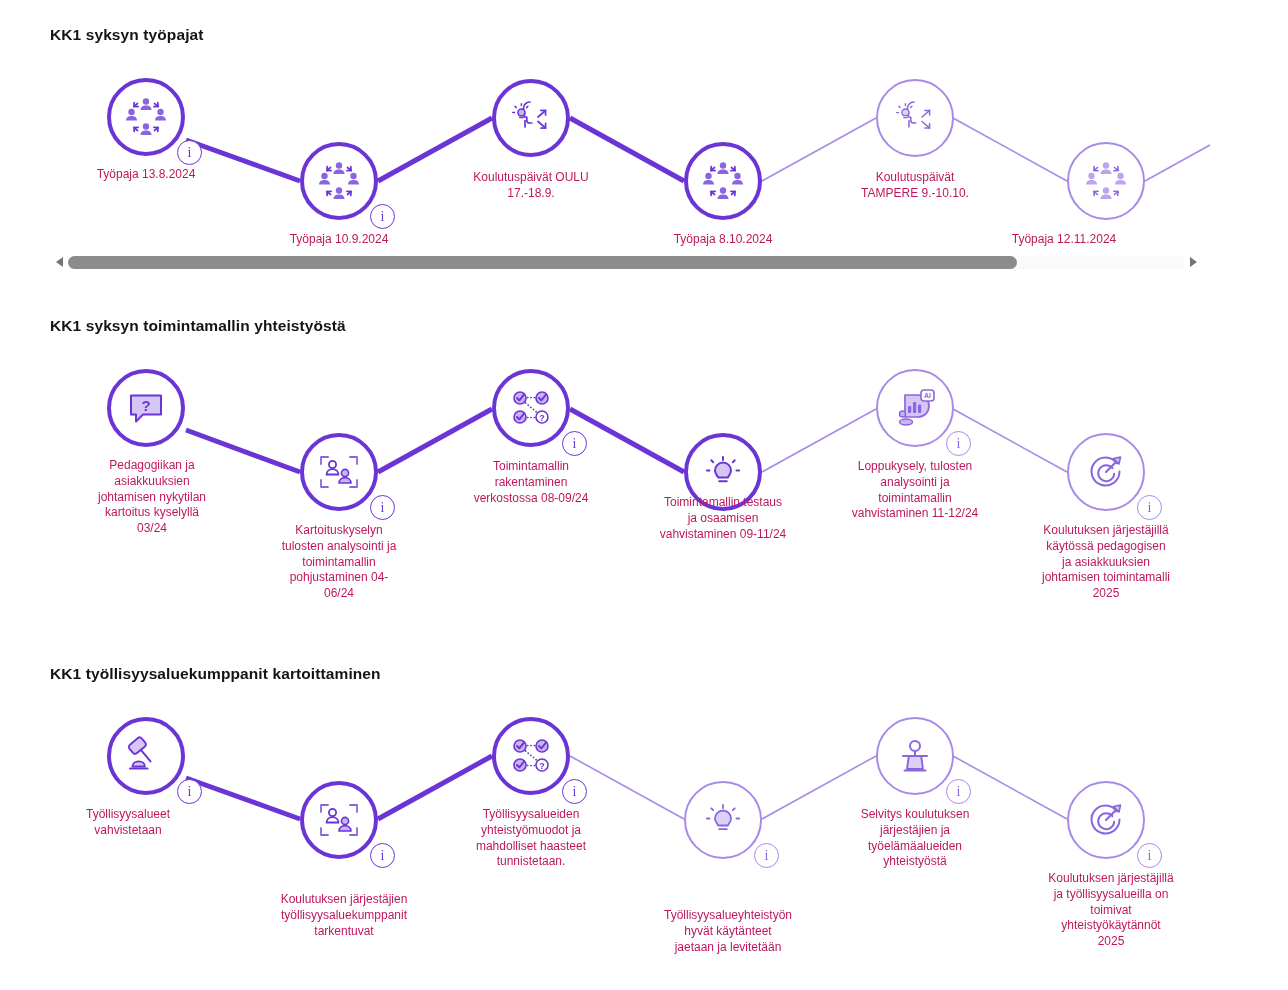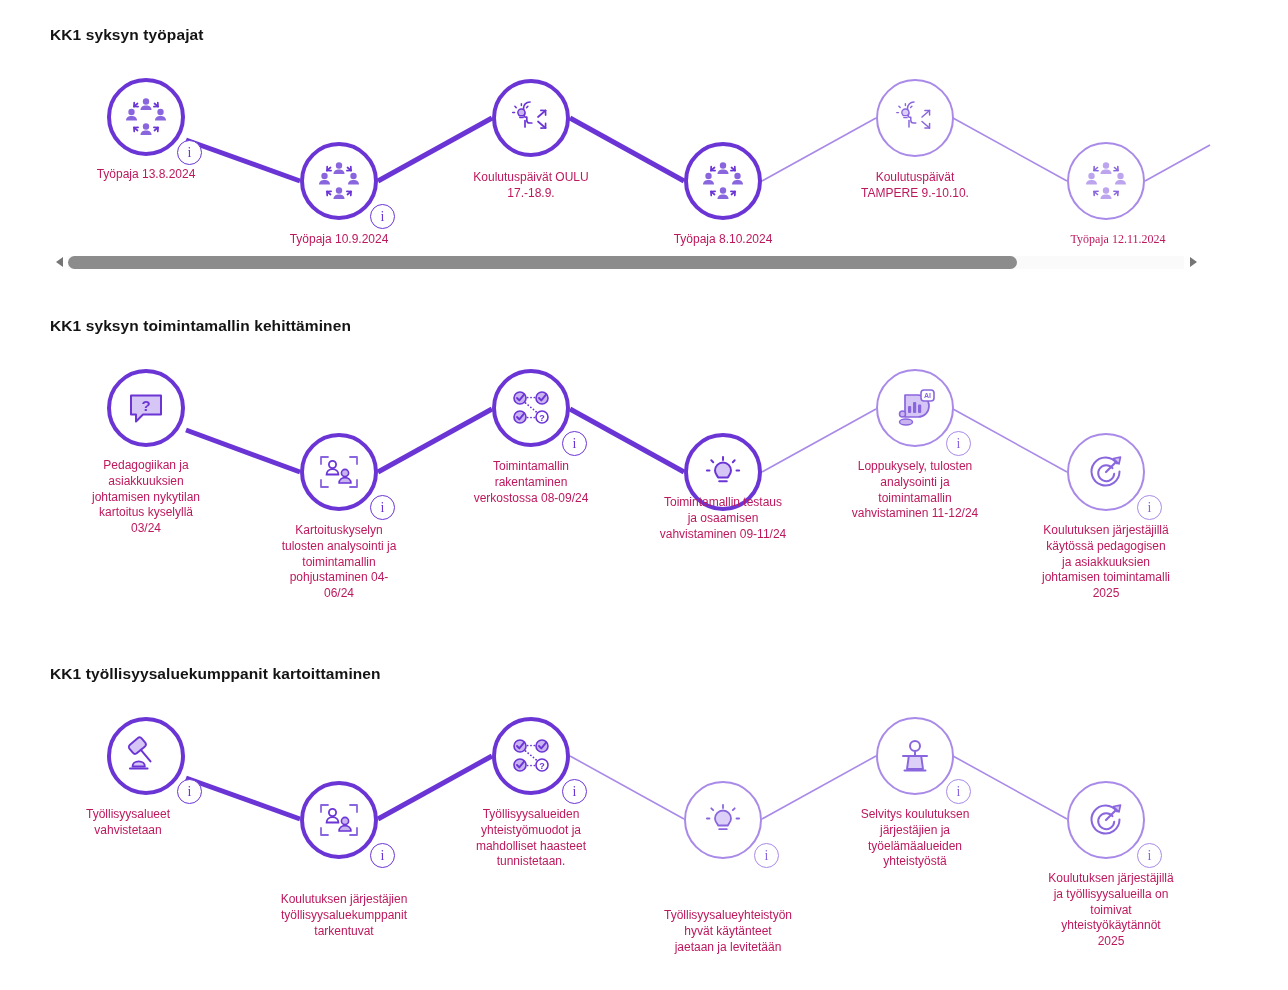--- a/index.html
+++ b/index.html
@@ -281,53 +281,53 @@
             <path d="M34 11.5 l-.2 -4"></path>
           <path d="M13.5 35.5 L10 32.5"></path>
             <path d="M10 32.5 l4.1 -.2"></path>
             <path d="M10 32.5 l.2 4"></path>
           <path d="M30.5 35.5 L34 32.5"></path>
             <path d="M34 32.5 l-4.1 -.2"></path>
             <path d="M34 32.5 l-.2 4"></path>
         </g>
       </svg>
     </div>
-    <div class="label" style="left:998px; top:232px; width:240px;font-family:Liberation Serif, serif;">Työpaja 12.11.2024</div>
+    <div class="label" style="left:944px; top:232px; width:240px;">Työpaja 12.11.2024</div>
 
     <div class="scrollbar" style="left:52px; top:254px; width:1148px;">
       <div class="sb-arrow left">
           <i></i>
         </div>
       <div class="sb-trough">
         <div class="sb-thumb" style="width:85%;"></div>
       </div>
       <div class="sb-arrow right">
           <i></i>
         </div>
     </div>
   </div>
 
   <div class="section">
-    <div class="section-title" style="left:50px; top:317px;">KK1 syksyn toimintamallin kehittäminen</div>
+    <div class="section-title" style="left:50px; top:317px;">KK1 syksyn toimintamallin yhteistyöstä</div>
 
     <svg class="lines" width="1288" height="990" style="top:0;">
       <line x1="186" y1="430" x2="300" y2="472" stroke="#6b35d6" stroke-width="5"></line>
       <line x1="378" y1="472" x2="492" y2="409" stroke="#6b35d6" stroke-width="5"></line>
       <line x1="570" y1="409" x2="684" y2="472" stroke="#6b35d6" stroke-width="5"></line>
       <line x1="762" y1="472" x2="876" y2="409" stroke="#a98ae8" stroke-width="1.6"></line>
       <line x1="953" y1="409" x2="1067" y2="472" stroke="#a98ae8" stroke-width="1.6"></line>
     </svg>
 
     <div class="node strong" style="left:107px; top:369px;">
       <svg width="40" height="40" viewBox="0 0 40 40">
         <path d="M5 7.5h30v19H17l-7 7v-7H5z" fill="#d6c6f5" stroke="#6b35d6" stroke-width="2" stroke-linejoin="round"></path>
         <text x="20" y="23" text-anchor="middle" font-family="'Liberation Sans',sans-serif" font-size="15" font-weight="bold" fill="#6b35d6">?</text>
       </svg>
     </div>
-    <div class="label" style="left:26px; top:458px; width:240px;">Pedagogiikan ja
+    <div class="label" style="left:32px; top:458px; width:240px;">Pedagogiikan ja
 asiakkuuksien
 johtamisen nykytilan
 kartoitus kyselyllä
 03/24</div>
 
     <div class="node strong" style="left:300px; top:433px;">
       <svg width="42" height="42" viewBox="0 0 42 42">
         <g stroke="#8a66de" stroke-width="1.8" fill="none" stroke-linecap="round" stroke-linejoin="round">
           <path d="M3 13V6h7"></path>
             <path d="M39 29v7h-7"></path>

